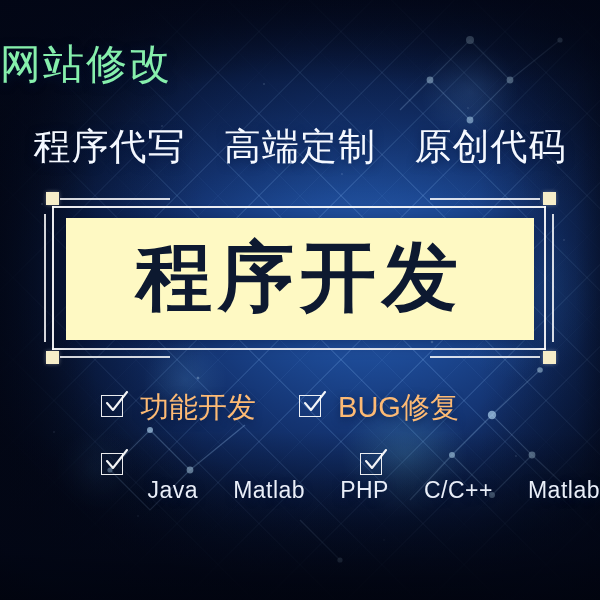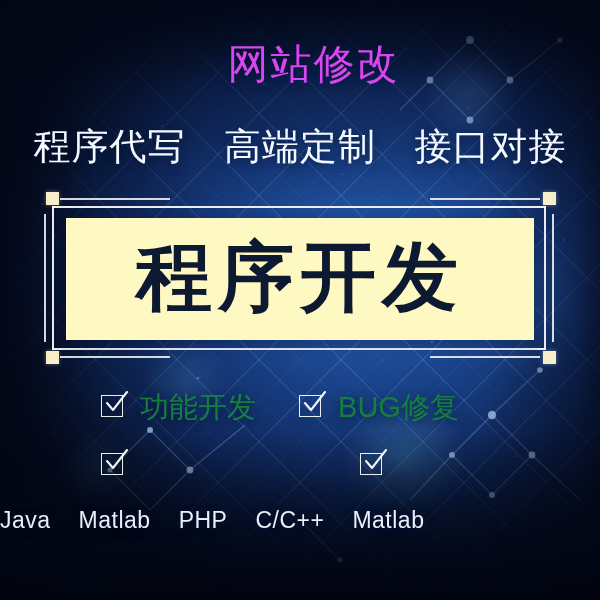--- a/index.html
+++ b/index.html
@@ -72,27 +72,25 @@
       radial-gradient(circle 1.2px at 64% 90%, rgba(190,220,255,.28), transparent),
       radial-gradient(circle 1.4px at 78% 18%, rgba(190,220,255,.26), transparent);
   }
   .bg-nodes{position:absolute;inset:0;}
 
   
   .content{position:absolute;inset:0;}
 
   .headline{
     position:absolute;top:44px;left:0;right:0;
-    text-align:center;
-    color:#d946ef;
+    color:#86efac;
     font-size:41px;
     letter-spacing:2px;
     line-height:1;
     text-shadow:0 2px 10px rgba(0,20,60,.75);
-    margin-left:27px;
   }
   .subline{
     position:absolute;top:128px;left:0;right:0;
     text-align:center;
     color:#f4f8ff;
     font-size:37px;
     letter-spacing:1px;
     line-height:1;
     white-space:nowrap;
     text-shadow:0 2px 10px rgba(0,20,60,.7);
@@ -149,29 +147,29 @@
   }
   .chk .bx{
     position:absolute;left:0;top:0;width:22px;height:22px;
     border:1.8px solid rgba(255,255,255,.92);
     box-sizing:border-box;
   }
   .chk .tick{
     position:absolute;left:2px;top:-4px;width:26px;height:26px;
   }
   .feat-label{
-    color:#15803d;font-size:29px;line-height:1;white-space:nowrap;
+    color:#fdba74;font-size:29px;line-height:1;white-space:nowrap;
     text-shadow:0 2px 8px rgba(0,18,55,.7);
   }
 
   
   .langs{
-    position:absolute;left:0;top:509px;width:600px;
-    display:flex;align-items:center;justify-content:flex-start;
-    gap:28px;
+    position:absolute;left:0;top:479px;width:600px;
+    display:flex;align-items:center;justify-content:flex-end;
+    gap:35px;
   }
   .lang{
     color:#e9eef8;font-size:23px;line-height:1;letter-spacing:.5px;
     text-shadow:0 2px 8px rgba(0,18,55,.65);
   }
 </style>
 </head>
 <body>
 
 <div id="poster">
@@ -217,21 +215,21 @@
 
   <div class="content">
 
     <div class="headline">网站修改</div>
 
     <div class="subline">
       <span>程序代写</span>
       <span class="gap"></span>
       <span>高端定制</span>
       <span class="gap"></span>
-      <span>接口对接</span>
+      <span>原创代码</span>
     </div>
 
     <div class="banner">
       <div class="frame-line f-top"></div>
       <div class="frame-line f-bottom"></div>
       <div class="frame-line f-left"></div>
       <div class="frame-line f-right"></div>
       <div class="frame-line f-top2"></div>
       <div class="frame-line f-top2b"></div>
       <div class="frame-line f-bot2"></div>

